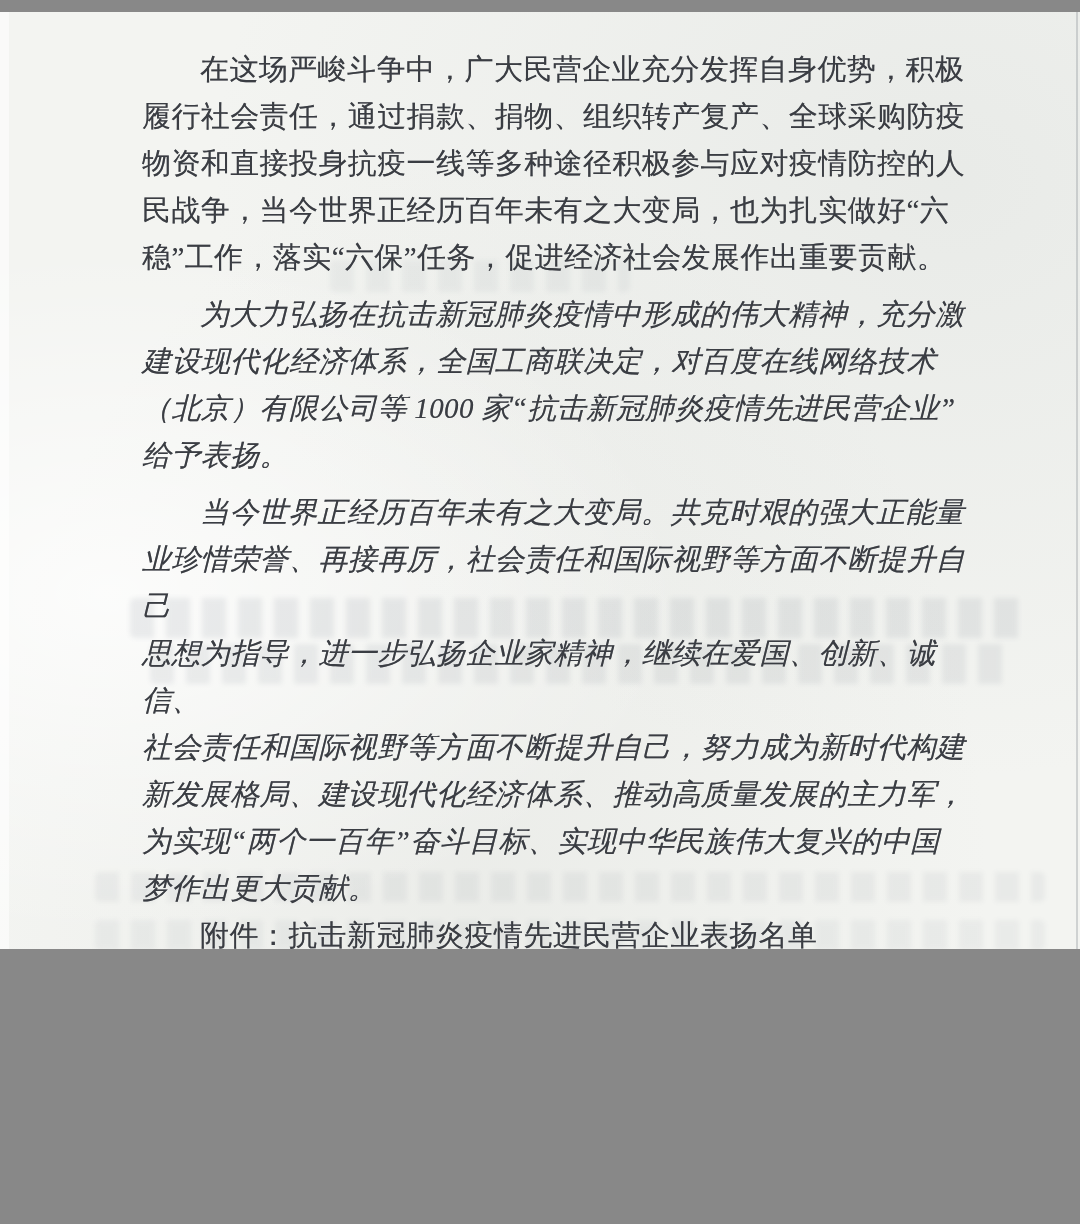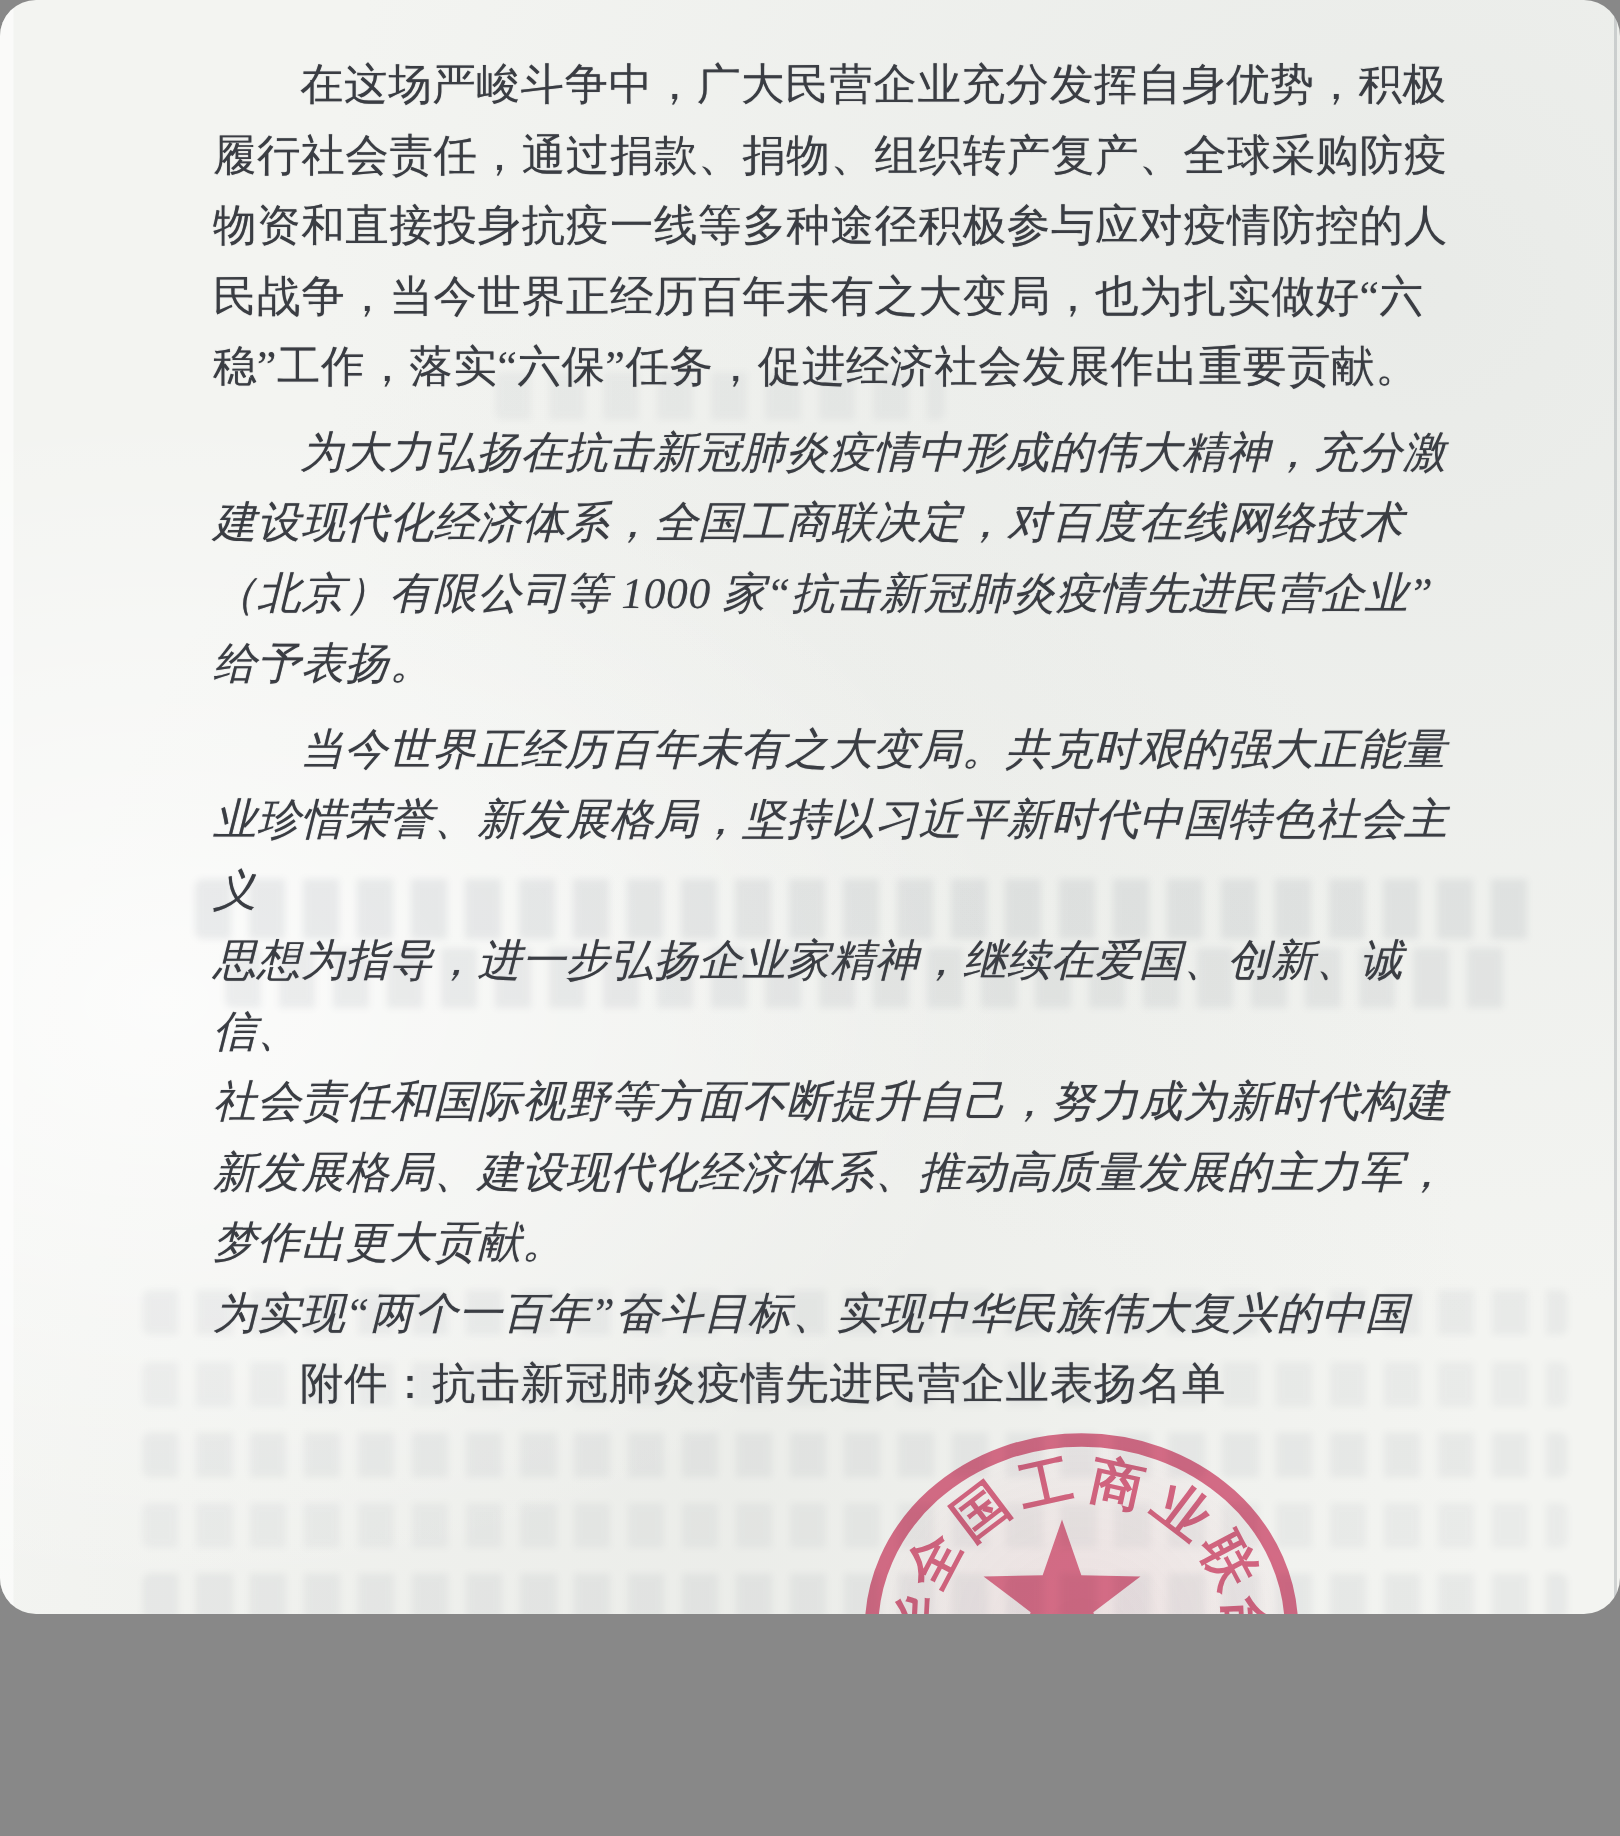--- a/index.html
+++ b/index.html
@@ -1,27 +1,26 @@
 <!DOCTYPE html>
 <html style="--ink: #3a3d43; --seal: #d84e72; --pagenum: #575c62;"><head>
 <meta charset="utf-8">
 <style>
   html,body { margin:0; padding:0; background:#888; }
   .page {
     position:relative;
-    width:1080px; height:1076px;
-    margin:0 auto;
+    width:1080px; height:937px;
+    margin:12px auto;
     background:
       radial-gradient(ellipse at 10% 62%, rgba(255,255,255,.75), transparent 42%),
       radial-gradient(ellipse at 88% 18%, rgba(206,211,208,.28), transparent 55%),
       radial-gradient(ellipse at 45% 95%, rgba(208,211,206,.22), transparent 60%),
       #f3f4f1;
     overflow:hidden;
     font-family:"Liberation Serif","DejaVu Serif",serif;
-    border-radius:24px;
   }
   
   .body {
     position:absolute; left:142px; top:34px; width:840px;
     font-size:29px; line-height:47px; letter-spacing:.4px;
     color:var(--ink,#3a3d43);
     text-shadow:0 0 .6px rgba(58,61,67,.55);
   }
   .body p { margin:0; }
   .para + .para { margin-top:10px;font-style:italic; }
@@ -93,26 +92,26 @@
       <p class="line">稳”工作，落实“六保”任务，促进经济社会发展作出重要贡献。</p>
     </section>
     <section class="para">
       <p class="line indent">为大力弘扬在抗击新冠肺炎疫情中形成的伟大精神，充分激</p>
       <p class="line">建设现代化经济体系，全国工商联决定，对百度在线网络技术</p>
       <p class="line">（北京）有限公司等 1000 家“抗击新冠肺炎疫情先进民营企业”</p>
       <p class="line">给予表扬。</p>
     </section>
     <section class="para">
       <p class="line indent">当今世界正经历百年未有之大变局。共克时艰的强大正能量</p>
-      <p class="line">业珍惜荣誉、新发展格局，坚持以习近平新时代中国特色社会主义</p>
+      <p class="line">业珍惜荣誉、再接再厉，社会责任和国际视野等方面不断提升自己</p>
       <p class="line">思想为指导，进一步弘扬企业家精神，继续在爱国、创新、诚信、</p>
       <p class="line">社会责任和国际视野等方面不断提升自己，努力成为新时代构建</p>
       <p class="line">新发展格局、建设现代化经济体系、推动高质量发展的主力军，</p>
+      <p class="line">为实现“两个一百年”奋斗目标、实现中华民族伟大复兴的中国</p>
       <p class="line">梦作出更大贡献。</p>
-      <p class="line">为实现“两个一百年”奋斗目标、实现中华民族伟大复兴的中国</p>
     </section>
     <p class="line attachment">附件：抗击新冠肺炎疫情先进民营企业表扬名单</p>
   </main>
 
   <div class="signature">中华全国工商业联合会</div>
   <div class="date">2020 年 12 月 14 日</div>
 
   <svg class="seal" width="320" height="300" viewBox="0 0 320 300">
     <defs>
       <radialGradient id="sealfade" cx="50%" cy="50%" r="60%">

